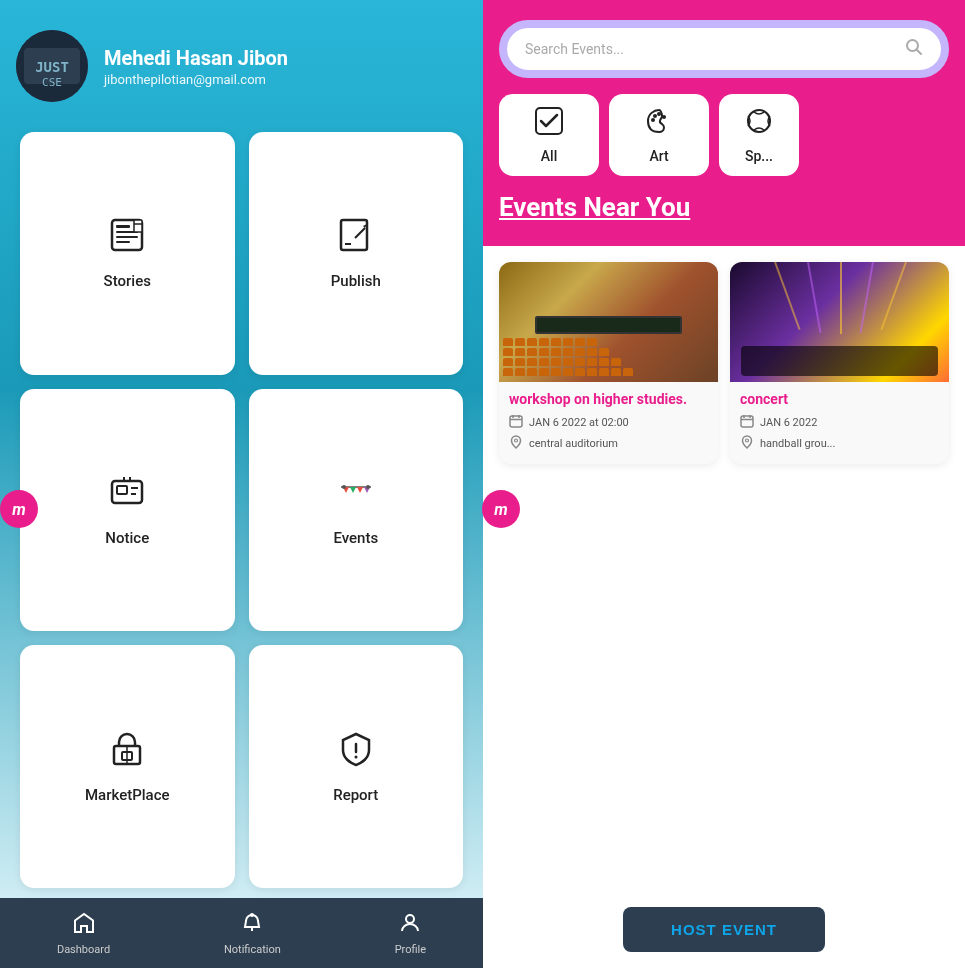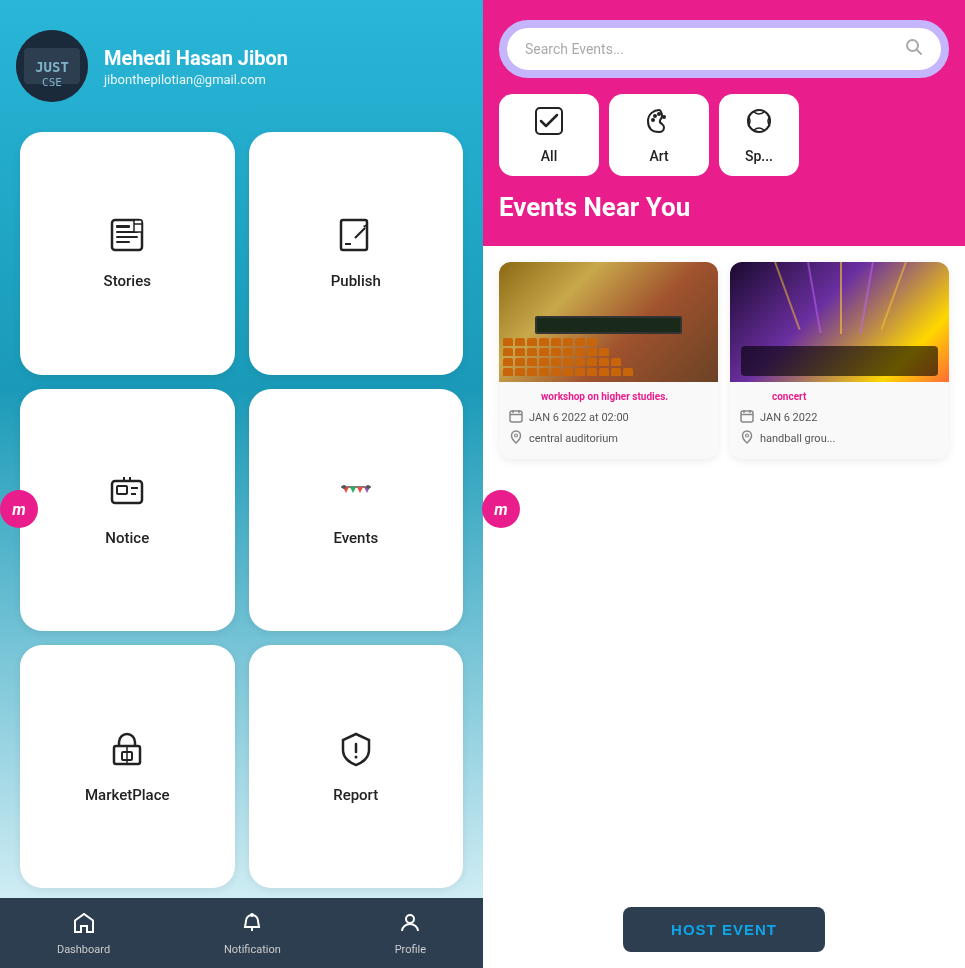--- a/index.html
+++ b/index.html
@@ -74,21 +74,21 @@
     .grid-menu {
       display: grid;
       grid-template-columns: 1fr 1fr;
       gap: 14px;
       padding: 10px 20px;
       flex: 1;
     }
 
     .menu-card {
       background: #fff;
-      border-radius: 22px;
+      border-radius: 14px;
       display: flex;
       flex-direction: column;
       align-items: center;
       justify-content: center;
       gap: 10px;
       padding: 20px 10px;
       cursor: pointer;
       box-shadow: 0 2px 8px rgba(0,0,0,0.08);
     }
 
@@ -190,20 +190,21 @@
       font-size: 14px;
       font-weight: 500;
       color: #222;
     }
 
     .events-near-title {
       font-size: 26px;
       font-weight: 700;
       color: #fff;
       margin-top: 4px;
+      text-decoration: underline;
     }
 
     .events-list {
       flex: 1;
       overflow-y: auto;
       padding: 16px;
       background: #fff;
     }
 
     .event-cards-row {
@@ -293,26 +294,25 @@
       height: 30px;
       background: rgba(0,0,0,0.6);
       border-radius: 4px;
     }
 
     .event-card-body {
       padding: 8px 10px;
     }
 
     .event-title {
-      font-size: 10px;
+      font-size: 14px;
       font-weight: 700;
       color: #e91e8c;
       margin-bottom: 6px;
       line-height: 1.3;
-      margin-left: 32px;
     }
 
     .event-meta {
       display: flex;
       align-items: center;
       gap: 6px;
       margin-bottom: 4px;
       font-size: 11px;
       color: #555;
     }

